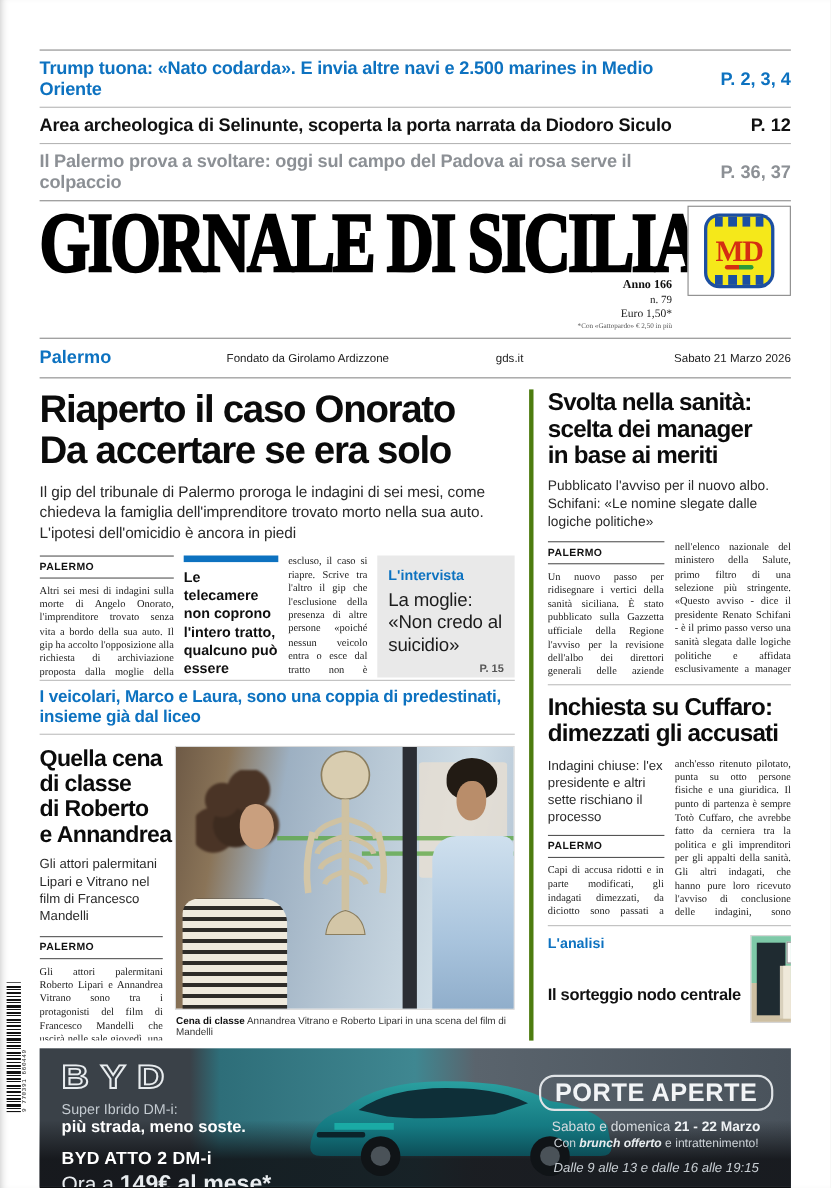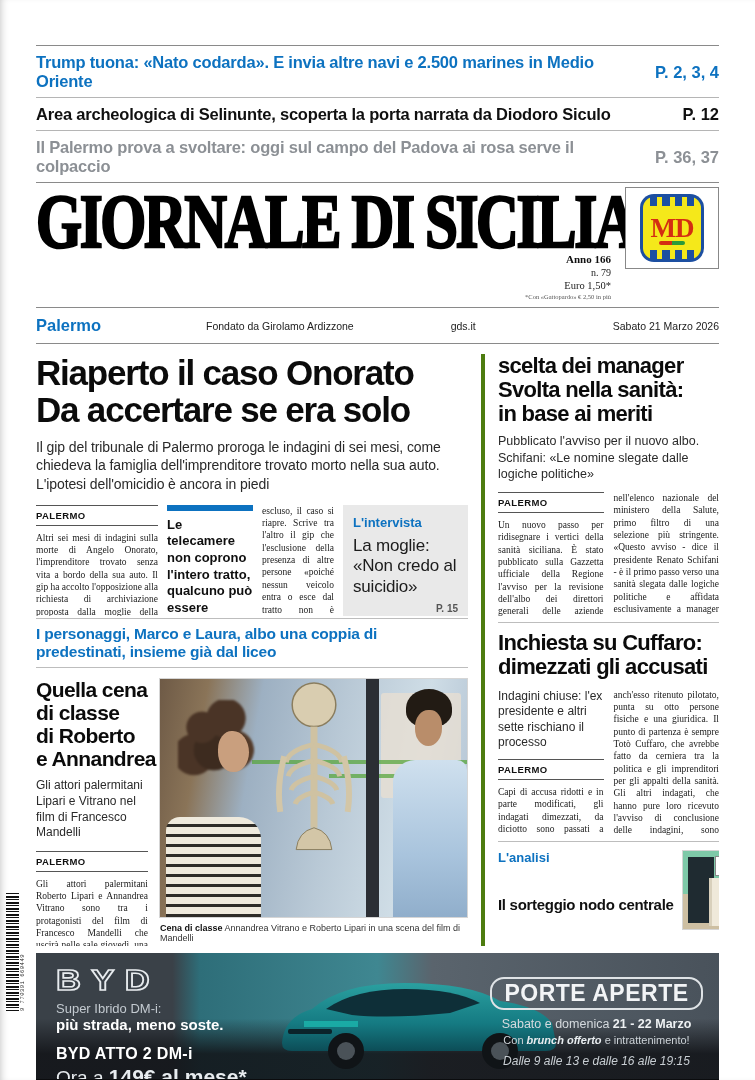--- a/index.html
+++ b/index.html
@@ -245,21 +245,21 @@
 
             </div>
             <div class="interview">
               <div class="lbl">L'intervista</div>
               <div class="q">La moglie: «Non credo al suicidio»</div>
               <div class="pg">P. 15</div>
             </div>
           </div>
         </div>
 
-        <div class="strap">I personaggi, Marco e Laura, albo una coppia di predestinati, insieme già dal liceo</div>
+        <div class="strap">I veicolari, Marco e Laura, sono una coppia di predestinati, insieme già dal liceo</div>
 
         <div class="feature">
           <div>
             <div class="hl-md">
               <span>Quella cena</span>
               <span>di classe</span>
               <span>di Roberto</span>
               <span>e Annandrea</span>
             </div>
             <div class="subhead">Gli attori palermitani Lipari e Vitrano nel film di Francesco Mandelli</div>
@@ -301,22 +301,22 @@
               <b>Cena di classe</b>
               <span>Annandrea Vitrano e Roberto Lipari in una scena del film di Mandelli</span>
             </div>
           </div>
         </div>
       </div>
 
       <div class="right-col">
         <div class="sanita">
           <div class="hl-rt">
+            <span>Svolta nella sanità:</span>
             <span>scelta dei manager</span>
-            <span>Svolta nella sanità:</span>
             <span>in base ai meriti</span>
           </div>
           <div class="rt-subhead">Pubblicato l'avviso per il nuovo albo. Schifani: «Le nomine slegate dalle logiche politiche»</div>
           <div class="twocol">
             <div>
               <div class="kicker">PALERMO</div>
               <div class="body-serif">Un nuovo passo per ridisegnare i vertici della sanità siciliana. È stato pubblicato sulla Gazzetta ufficiale della Regione l'avviso per la revisione dell'albo dei direttori generali delle aziende sanitarie e ospedaliere. La partecipazione sarà riservata a chi è già inserito</div>
             </div>
             <div>
               <div class="body-serif">nell'elenco nazionale del ministero della Salute, primo filtro di una selezione più stringente. «Questo avviso - dice il presidente Renato Schifani - è il primo passo verso una sanità slegata dalle logiche politiche e affidata esclusivamente a manager selezionati sulla base di criteri di competenza, esperienza e merito».</div>

